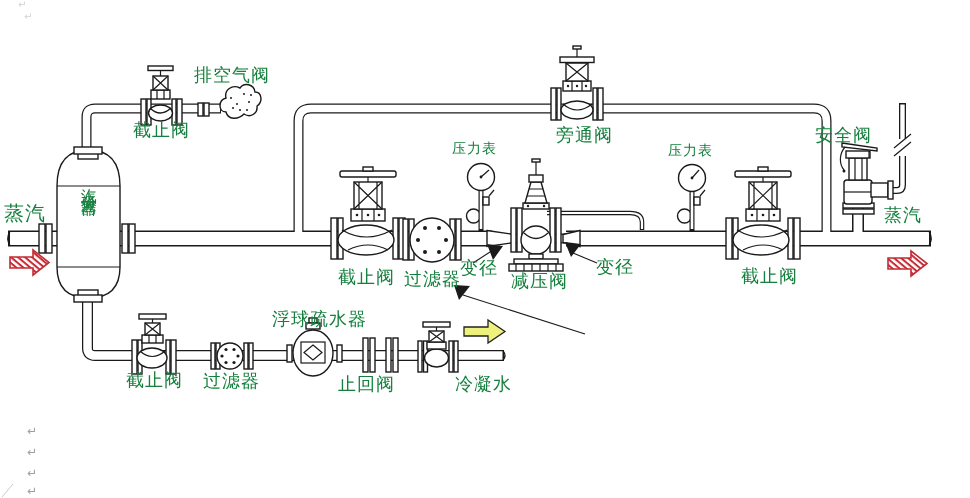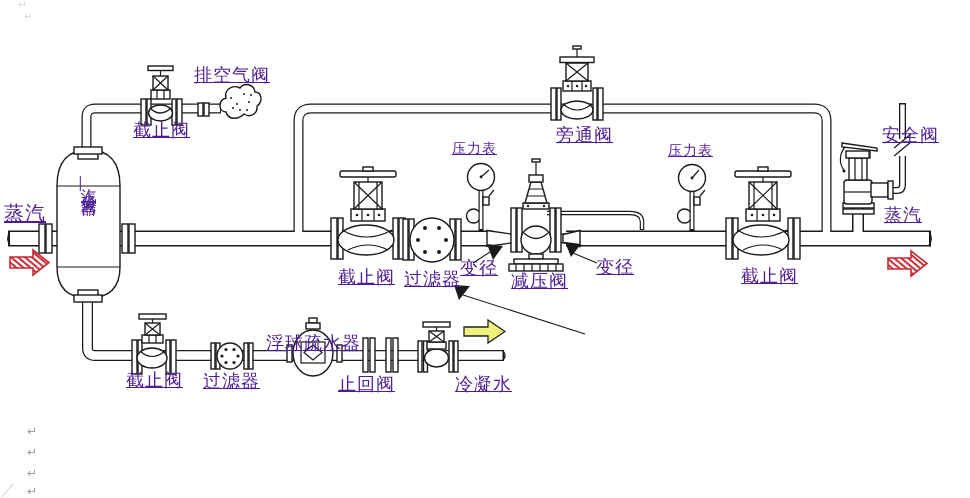--- a/index.html
+++ b/index.html
@@ -17,22 +17,22 @@
   .part{fill:#fff;stroke:var(--ink);stroke-width:1.4;}
   .thin{fill:none;stroke:var(--ink);stroke-width:1.2;}
   .po{fill:none;stroke:var(--ink);}
   .pi{fill:none;stroke:#fff;}
   .solid{fill:var(--ink);stroke:none;}
   .leader{stroke:var(--ink);stroke-width:1.1;fill:none;}
   .arrow-red{fill:url(#redhatch);stroke:var(--arrow-red);stroke-width:1.6;}
   .hatch-red{fill:var(--arrow-red);}
   .arrow-yellow{fill:var(--arrow-yellow);stroke:#222;stroke-width:1.3;}
   .lbl{
-    position:absolute;font-size:18px;line-height:1.05;color:#4c1d95;
-    white-space:nowrap;letter-spacing:1px;text-decoration:underline;
+    position:absolute;font-size:18px;line-height:1.05;color:#15803d;
+    white-space:nowrap;letter-spacing:1px;
   }
   .lbl.small{font-size:14px;}
   .lbl.vert{
     writing-mode:vertical-rl;text-orientation:upright;
     font-size:16px;letter-spacing:3px;
   }
   .editor-mark{
     position:absolute;color:var(--mark-gray);font-size:12px;line-height:1;
   }
   .editor-mark.faint{opacity:.45;font-size:10px;}
@@ -343,29 +343,29 @@
   <path d="M2,497 L13,484" stroke="#c5c9cc" stroke-width="1" fill="none"></path>
 </svg>
 
 <div class="lbl" style="left:194px;top:66px;">排空气阀</div>
 <div class="lbl" style="left:133px;top:121px;">截止阀</div>
 <div class="lbl" style="left:4px;top:203px;font-size:20px;">蒸汽</div>
 <div class="lbl vert" style="left:80px;top:176px;">汽水分离器</div>
 <div class="lbl" style="left:556px;top:126px;">旁通阀</div>
 <div class="lbl small" style="left:452px;top:141px;">压力表</div>
 <div class="lbl small" style="left:668px;top:143px;">压力表</div>
-<div class="lbl" style="left:882px;top:126px;">安全阀</div>
+<div class="lbl" style="left:815px;top:126px;">安全阀</div>
 <div class="lbl" style="left:884px;top:206px;">蒸汽</div>
 <div class="lbl" style="left:338px;top:268px;">截止阀</div>
 <div class="lbl" style="left:404px;top:270px;">过滤器</div>
 <div class="lbl" style="left:460px;top:259px;">变径</div>
 <div class="lbl" style="left:511px;top:272px;">减压阀</div>
 <div class="lbl" style="left:596px;top:258px;">变径</div>
 <div class="lbl" style="left:741px;top:267px;">截止阀</div>
-<div class="lbl" style="left:266px;top:310px;margin-top:24px;">浮球疏水器</div>
+<div class="lbl" style="left:272px;top:310px;">浮球疏水器</div>
 <div class="lbl" style="left:126px;top:371px;">截止阀</div>
 <div class="lbl" style="left:203px;top:372px;">过滤器</div>
 <div class="lbl" style="left:338px;top:375px;">止回阀</div>
 <div class="lbl" style="left:455px;top:375px;">冷凝水</div>
 
 <span class="editor-mark faint" style="left:18px;top:0px;">↵</span>
 <span class="editor-mark faint" style="left:24px;top:12px;">↵</span>
 <span class="editor-mark" style="left:27px;top:425px;">↵</span>
 <span class="editor-mark" style="left:27px;top:446px;">↵</span>
 <span class="editor-mark" style="left:27px;top:467px;">↵</span>

